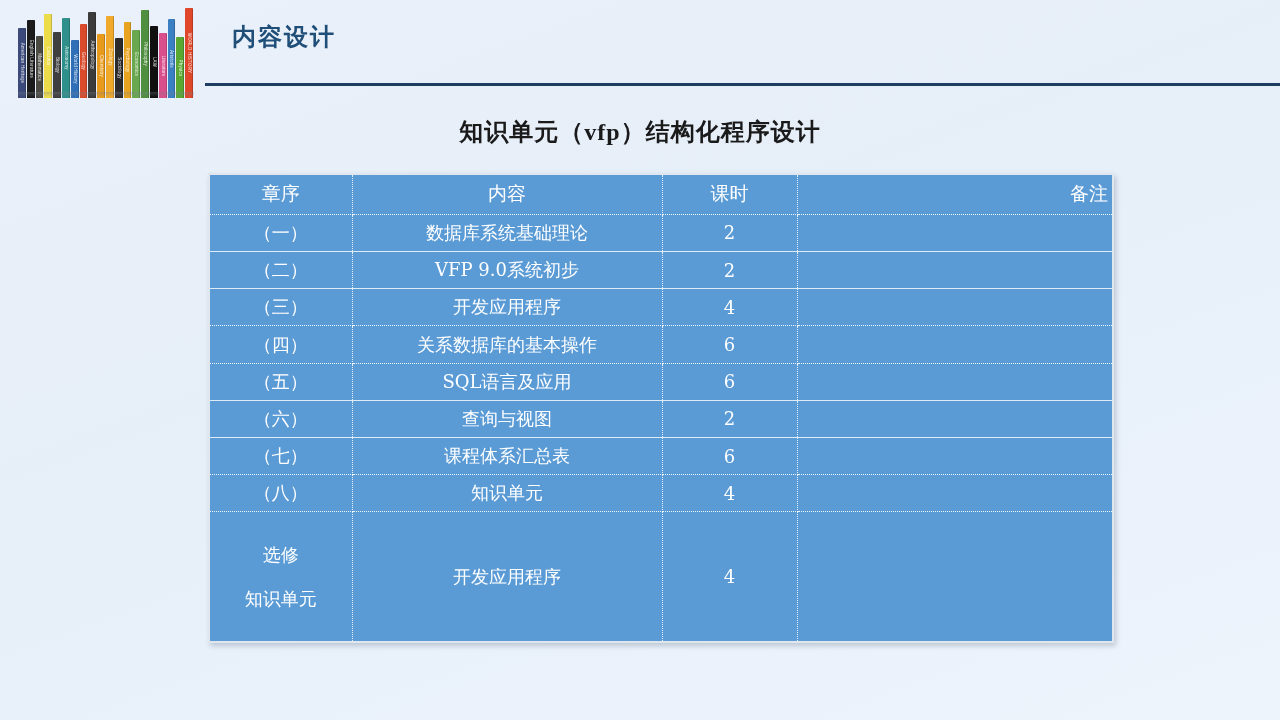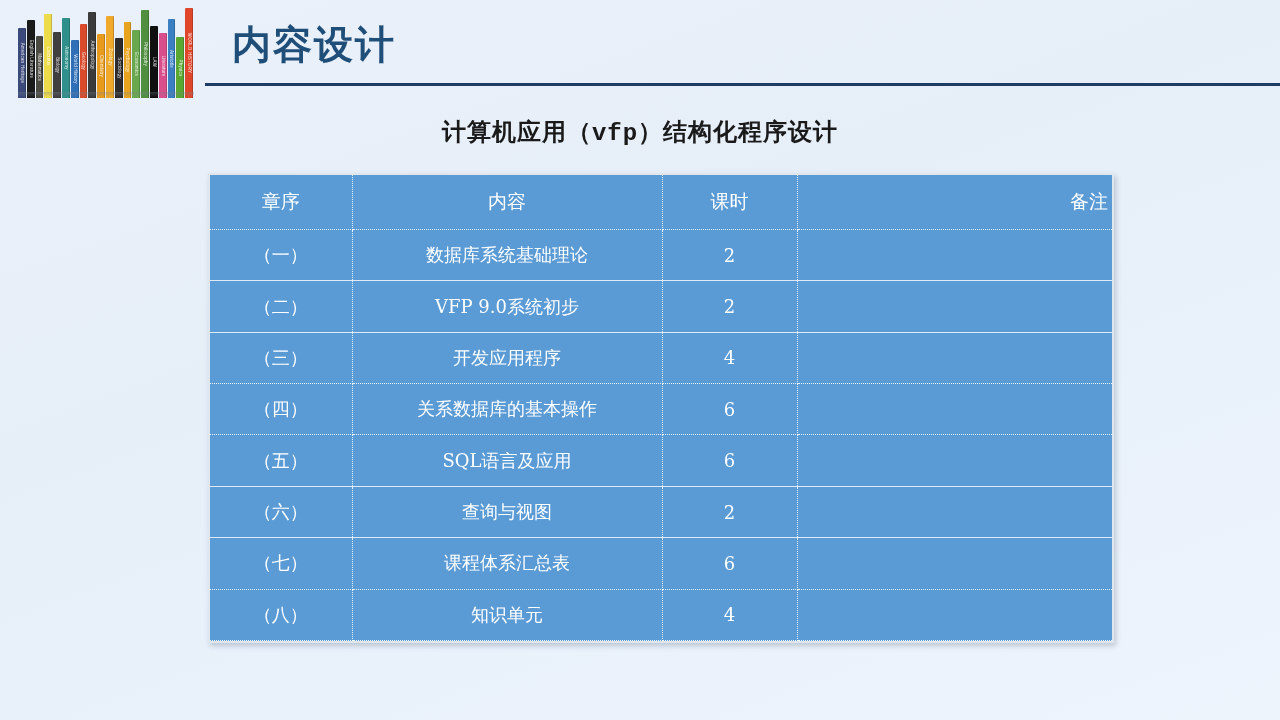--- a/index.html
+++ b/index.html
@@ -68,21 +68,21 @@
     top: 92px;
     width: 176px;
     height: 5px;
     background: linear-gradient(to bottom, rgba(120,130,145,0.35), rgba(120,130,145,0));
   }
 
   .slide-title {
     position: absolute;
     left: 232px;
     top: 24px;
-    font-size: 39px;
+    font-size: 24px;
     font-weight: bold;
     color: #1f4e79;
     letter-spacing: 2px;
     line-height: 1.1;
     font-family: "DejaVu Sans", "Liberation Sans", sans-serif;
   }
   .title-rule {
     position: absolute;
     left: 205px;
     top: 83px;
@@ -98,21 +98,21 @@
     top: 116px;
     width: 1280px;
     text-align: center;
     font-size: 24px;
     font-weight: bold;
     color: #1a1a1a;
     letter-spacing: 1px;
     font-family: "DejaVu Serif", "Liberation Serif", serif;
   }
   .main-heading .vfp {
-    font-family: Liberation Mono, monospace;
+    font-family: Liberation Serif, serif;
     font-weight: bold;
   }
 
   
   .table-wrap {
     position: absolute;
     left: 208px;
     top: 173px;
     width: 906px;
     height: 470px;
@@ -241,21 +241,21 @@
         </div>
       </div>
     <div class="books-shadow"></div>
 
     <div class="slide-title">内容设计</div>
 
     <div class="title-rule"></div>
   </div>
 
   <div class="main-heading">
-    <span>计算机应用（</span><span class="vfp">vfp</span><span>）结构化程序设计</span>
+    <span>知识单元（</span><span class="vfp">vfp</span><span>）结构化程序设计</span>
   </div>
 
   <div class="table-wrap">
     <table class="course">
       <colgroup>
         <col class="c1">
           <col class="c2">
           <col class="c3">
           <col class="c4">
       </colgroup>
@@ -316,17 +316,26 @@
           <td class="note"></td>
         </tr>
 
         <tr class="dot-sep">
           <td>（八）</td>
           <td>知识单元</td>
           <td class="hours">4</td>
           <td class="note"></td>
         </tr>
 
+        <tr>
+          <td class="elective-ch">
+            <span class="l1">选修</span>
+            <span class="l2">知识单元</span>
+          </td>
+          <td class="small-content">开发应用程序</td>
+          <td class="hours">4</td>
+          <td class="note"></td>
+        </tr>
       </tbody>
     </table>
   </div>
 
 </div>
 
 </body></html>

